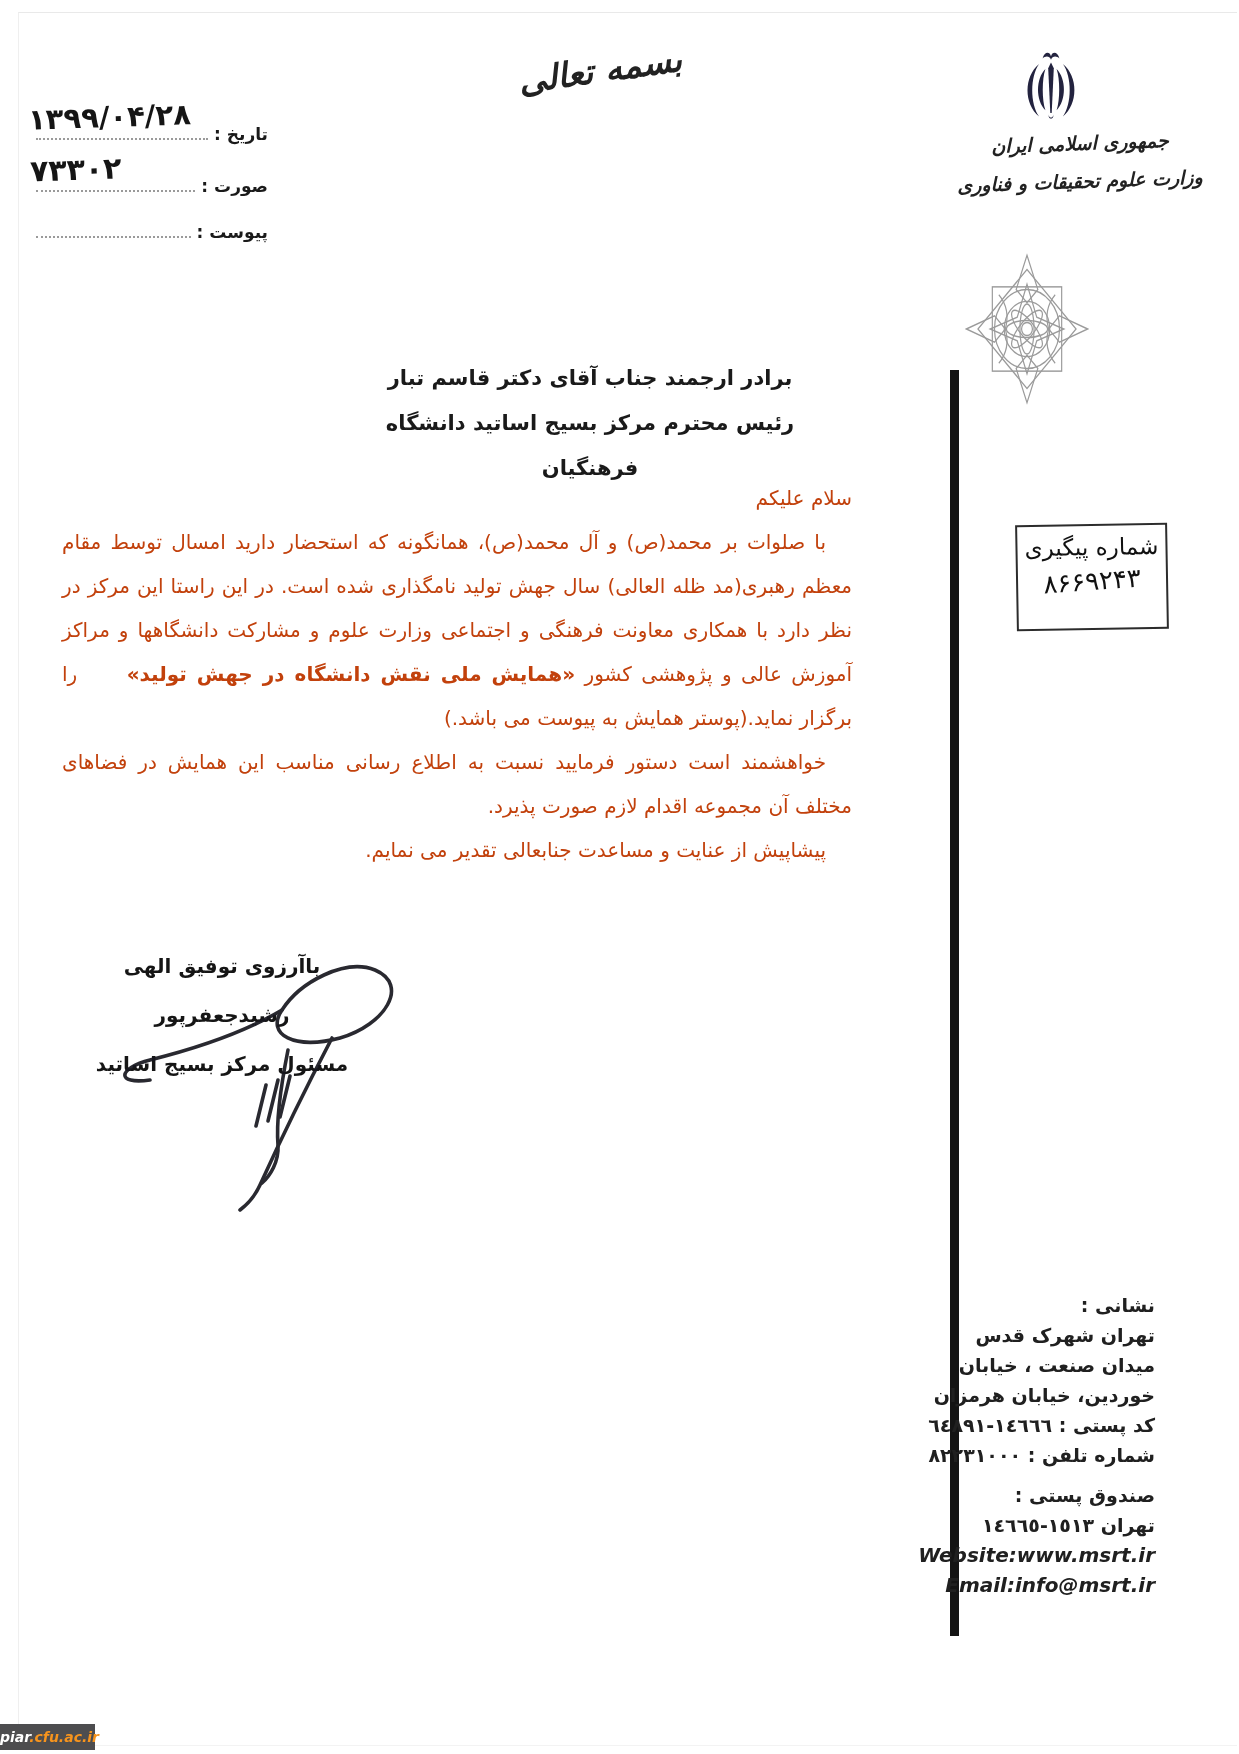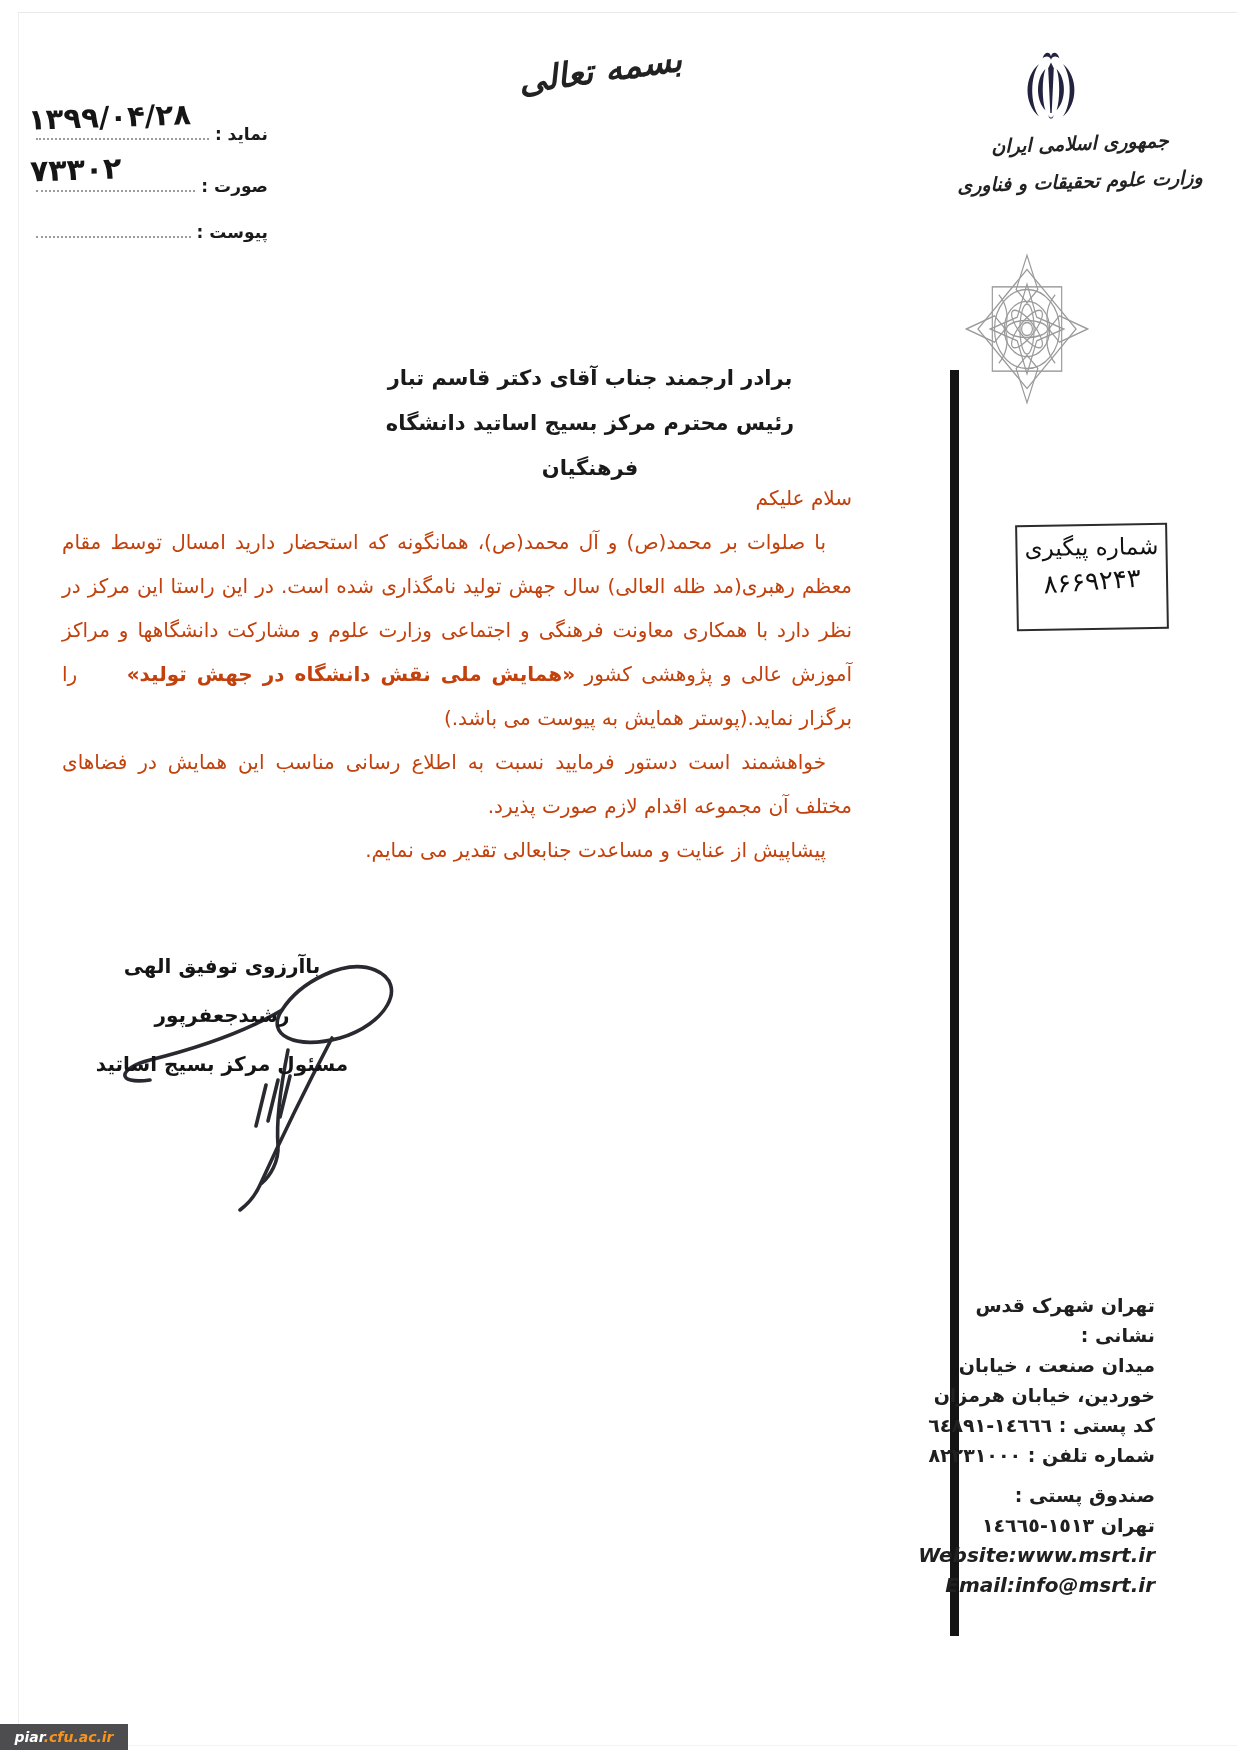--- a/index.html
+++ b/index.html
@@ -72,21 +72,21 @@
   .sig-scribble { position:absolute; left:70px; top:930px; width:360px; height:300px; }
 
   
   .footer-block { position:absolute; left:755px; top:1290px; width:400px;
     direction:rtl; text-align:right; font-weight:bold; font-size:19px;
     line-height:30px; color:#202020; }
   .footer-block .gap { height:10px; }
   .latin-line { direction:ltr; font-style:italic; font-weight:bold; font-size:20px; }
 
   
-  .watermark { position:absolute; left:0px; top:1724px; width:128px; height:26px;
+  .watermark { position:absolute; left:0px; top:1724px; width:95px; height:26px;
     background:#4d4d4f; color:#ffffff; font-weight:bold; font-style:italic;
     font-size:14px; line-height:26px; text-align:center; }
   .watermark .accent { color:#f7941d; }
 </style>
 </head>
 <body>
 
 <div id="page">
   <div class="scan-edge"></div>
 
@@ -102,21 +102,21 @@
         <path d="M33 20 C11 38 11 77 33 95 C20 77 20 38 33 20 Z"></path>
         <path d="M67 20 C89 38 89 77 67 95 C80 77 80 38 67 20 Z"></path>
         <path d="M46 92 C48 98 52 98 54 92 C53 100 47 100 46 92 Z"></path>
       </g>
     </svg>
   </div>
   <div class="gov-line l1 rtl">جمهوری اسلامی ایران</div>
   <div class="gov-line l2 rtl">وزارت علوم تحقیقات و فناوری</div>
 
   <div class="meta-row" style="top:124px">
-    <span class="meta-label">نماید :</span>
+    <span class="meta-label">تاریخ :</span>
     <span class="meta-dots"></span>
   </div>
   <div class="hw-value hw-date">۱۳۹۹/۰۴/۲۸</div>
 
   <div class="meta-row" style="top:176px">
     <span class="meta-label">صورت :</span>
     <span class="meta-dots"></span>
   </div>
   <div class="hw-value hw-number">۷۳۳۰۲</div>
 
@@ -180,22 +180,22 @@
         <path d="M262 108 C240 150 215 200 190 255 C185 266 178 274 170 280"></path>
         <path d="M218 120 C210 160 206 190 208 215 C209 232 200 246 192 253"></path>
         <path d="M196 155 L186 196"></path>
         <path d="M208 150 L198 191"></path>
         <path d="M220 146 L210 187"></path>
       </g>
     </svg>
   </div>
 
   <div class="footer-block">
+    <div>نشانی :</div>
     <div>تهران شهرک قدس</div>
-    <div>نشانی :</div>
     <div>میدان صنعت ، خیابان</div>
     <div>خوردین، خیابان هرمزان</div>
     <div>کد پستی : ١٤٦٦٦-٦٤٨٩١</div>
     <div>شماره تلفن : ٨٢٢٣١٠٠٠</div>
     <div class="gap"></div>
     <div>صندوق پستی :</div>
     <div>تهران ١٥١٣-١٤٦٦٥</div>
     <div class="latin-line">Website:www.msrt.ir</div>
     <div class="latin-line">Email:info@msrt.ir</div>
   </div>

